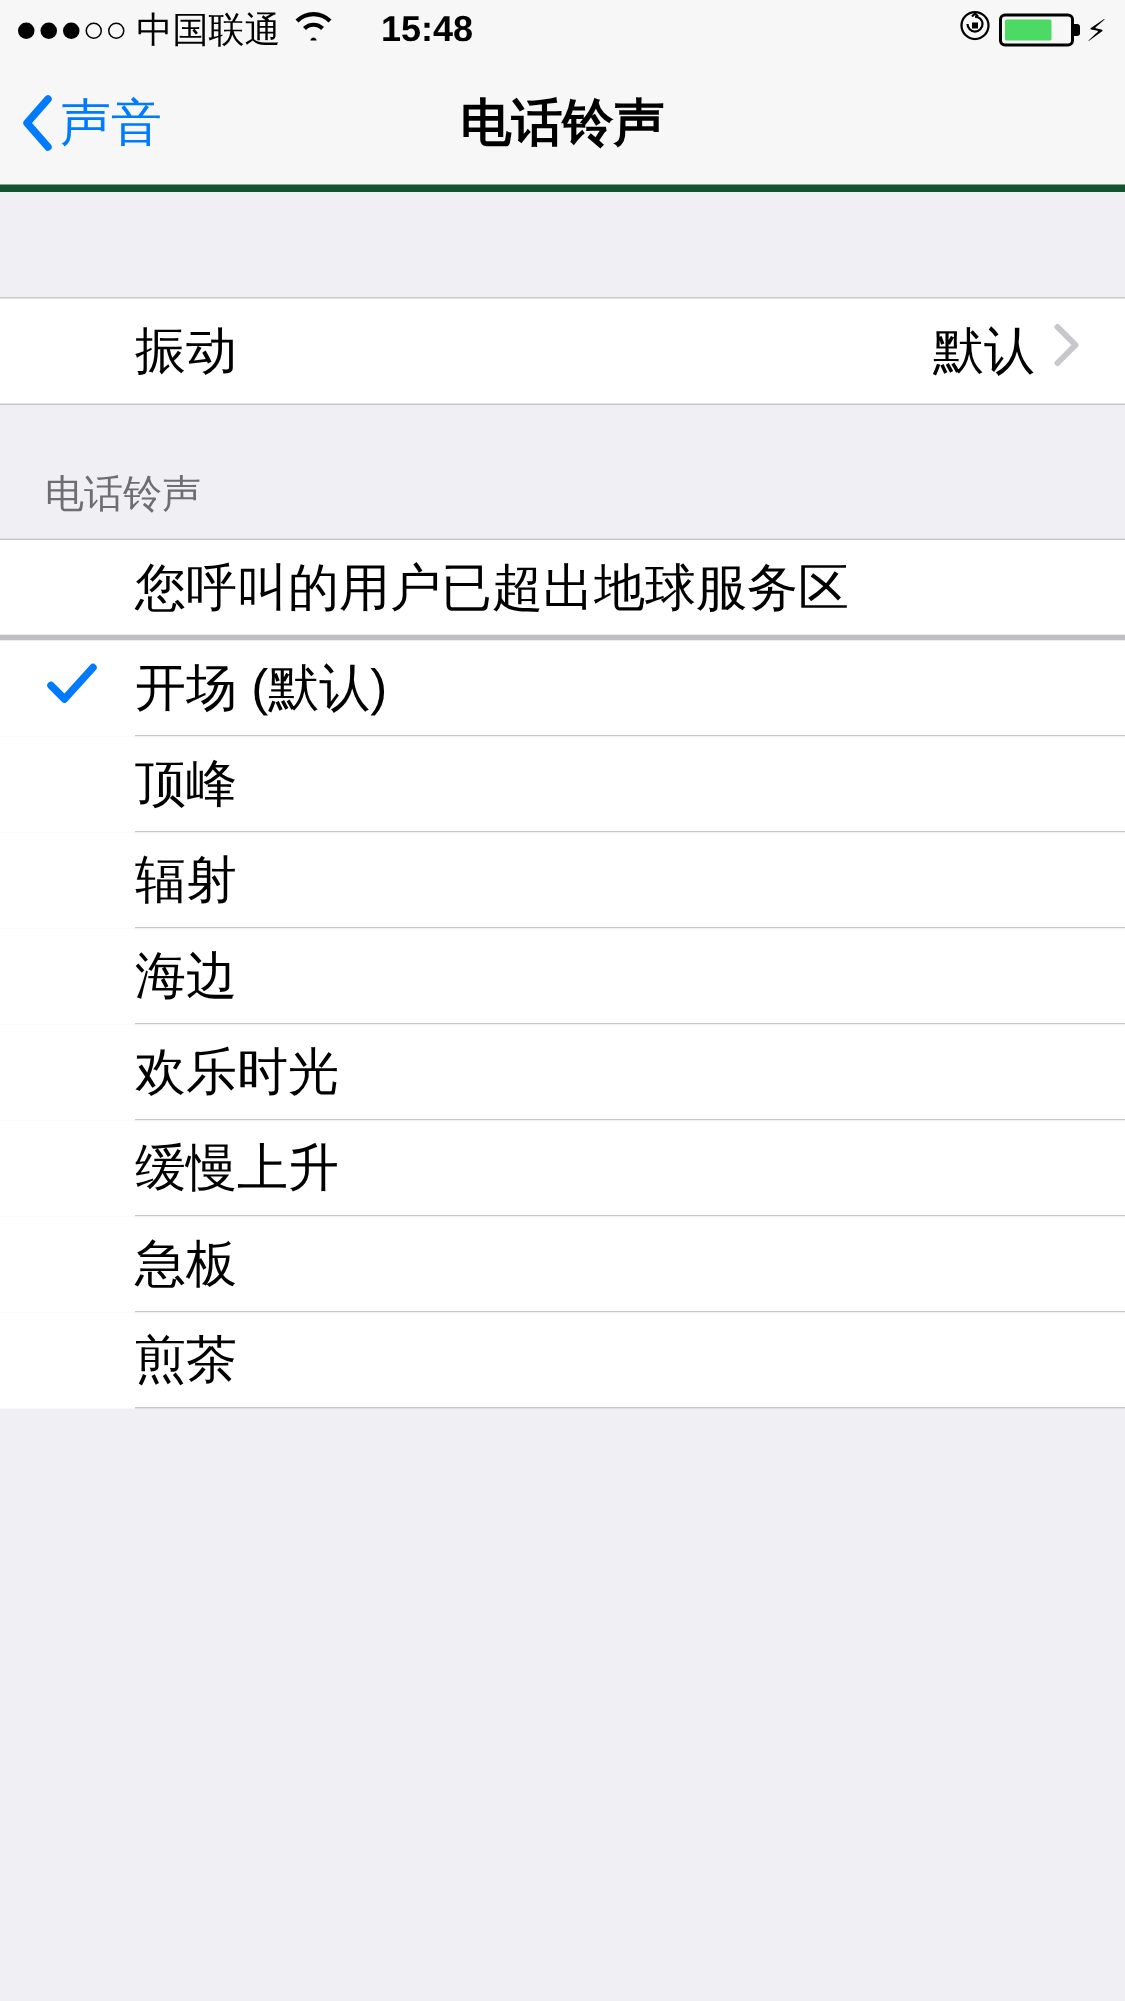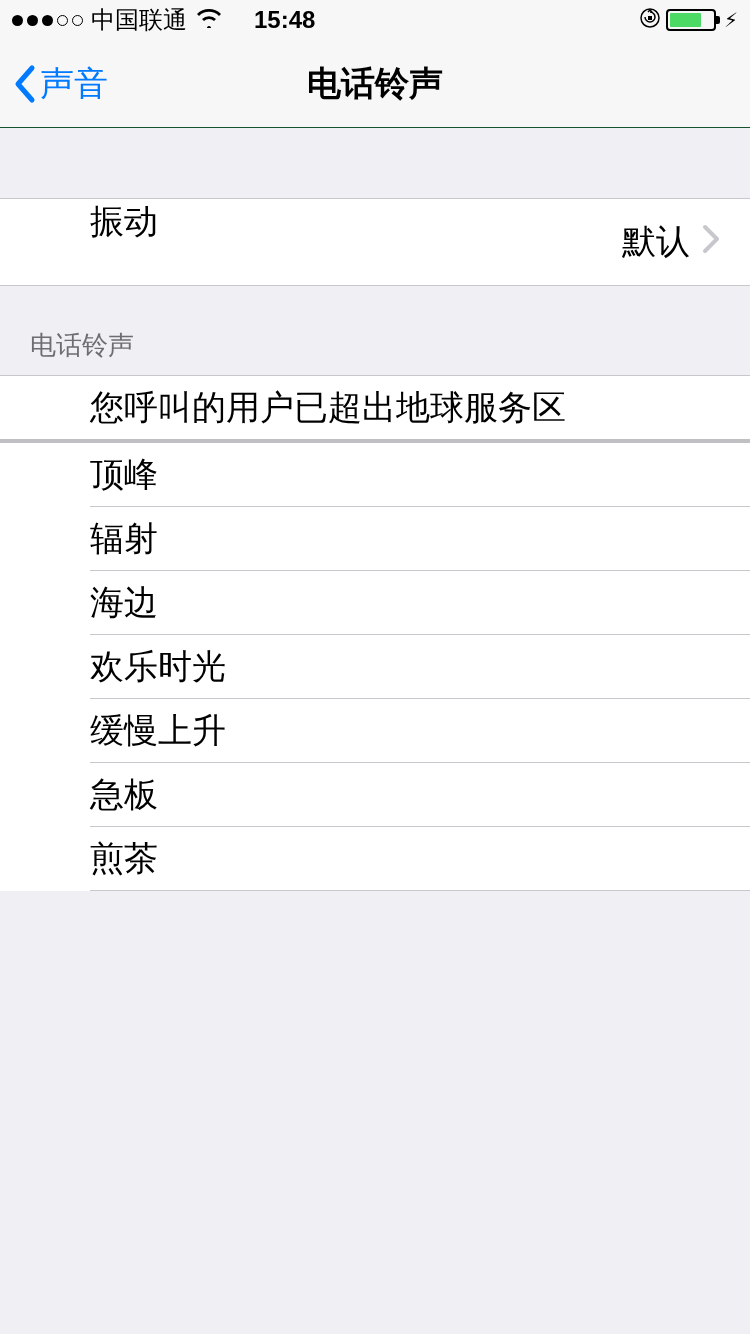--- a/index.html
+++ b/index.html
@@ -29,21 +29,21 @@
     .wifi-icon { width: 28px; height: 20px; }
     .lock-icon { width: 20px; height: 20px; }
     .battery { width: 50px; height: 22px; border: 2px solid #000; border-radius: 4px; position: relative; display: flex; align-items: center; padding: 2px; }
     .battery::after { content: ""; position: absolute; right: -6px; top: 5px; width: 4px; height: 8px; background: #000; border-radius: 0 2px 2px 0; }
     .battery-fill { height: 100%; width: 75%; background: #4cd964; border-radius: 1px; }
     .bolt { font-size: 20px; margin-left: 2px; }
 
     .nav-bar {
       height: 88px;
       background: #f7f7f8;
-      border-bottom: 1px solid #14532d;
+      border-bottom: 5px solid #14532d;
       display: flex;
       align-items: center;
       padding: 0 12px;
       position: relative;
     }
     .nav-back {
       display: flex;
       align-items: center;
       color: #007aff;
       font-size: 34px;
@@ -56,22 +56,23 @@
       transform: translateX(-50%);
       font-size: 34px;
       font-weight: 600;
       color: #000;
     }
 
     .spacer { height: 70px; }
 
     .row {
       background: #fff;
-      height: 88px;
-      display: flex;
+      height: 72px;
+      display: flex;
+      align-items: center;
       padding: 0 30px 0 90px;
       font-size: 34px;
       color: #000;
       border-top: 1px solid #c8c7cc;
       border-bottom: 1px solid #c8c7cc;
       position: relative;
     }
     .row .value { margin-left: auto; color: #000000; display: flex; align-items: center; gap: 12px; }
     .row .chevron { color: #c7c7cc; }
 
@@ -172,20 +173,26 @@
 </div>
 
 <div class="section-header">电话铃声</div>
 
 <div class="list-row group-top noline">
   <span>您呼叫的用户已超出地球服务区</span>
 </div>
 
 <div id="ringtone-list" class="thick-sep">
     <div class="list-row">
+      <span class="check"><svg viewBox="0 0 36 36">
+          <polyline points="4,20 13,29 32,8" fill="none" stroke="#007aff" stroke-width="5" stroke-linecap="round" stroke-linejoin="round"></polyline>
+        </svg></span>
+      <span>开场 (默认)</span>
+    </div>
+    <div class="list-row">
       <span>顶峰</span>
     </div>
     <div class="list-row">
       <span>辐射</span>
     </div>
     <div class="list-row">
       <span>海边</span>
     </div>
     <div class="list-row">
       <span>欢乐时光</span>

